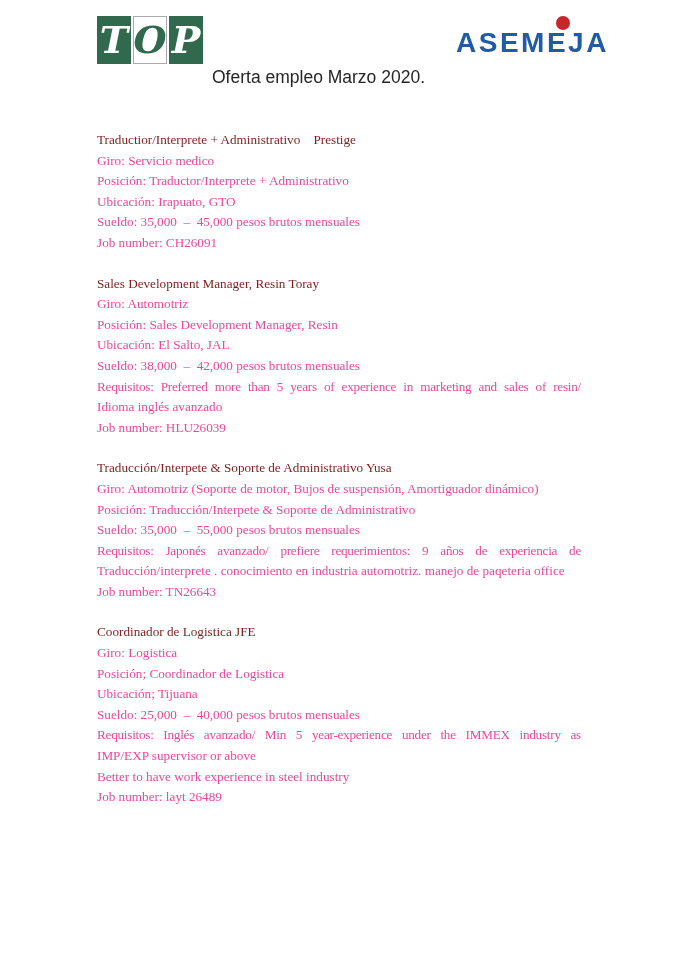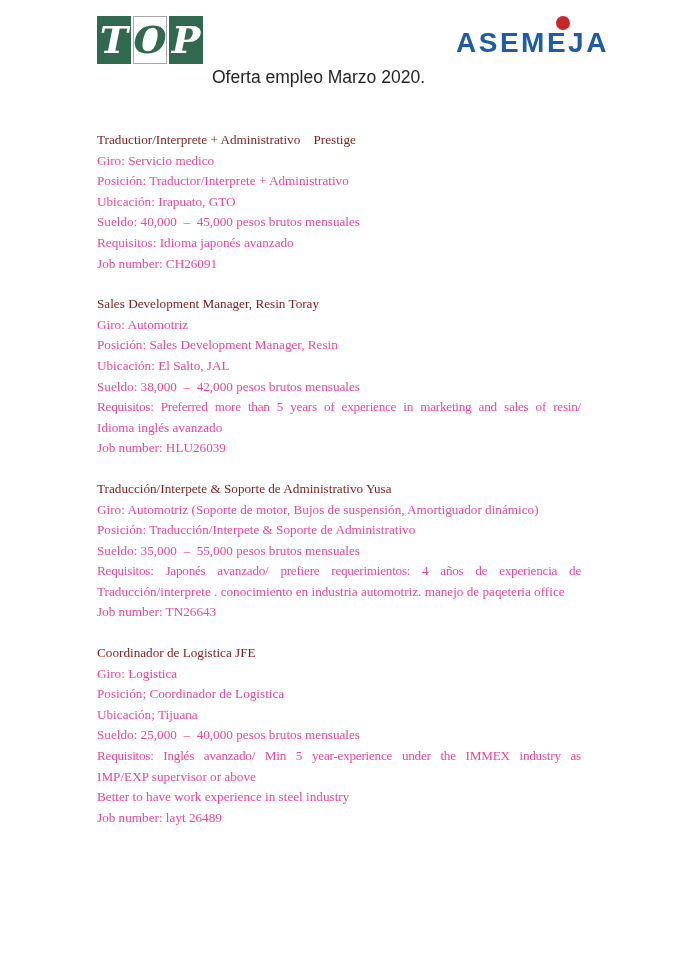--- a/index.html
+++ b/index.html
@@ -116,42 +116,41 @@
 
   <div class="doc-title">Oferta empleo Marzo 2020.</div>
 
   <div class="content">
 
     <div class="job">
       <div class="line job-title">Traductior/Interprete + Administrativo    Prestige</div>
       <div class="line">Giro: Servicio medico</div>
       <div class="line">Posición: Traductor/Interprete + Administrativo</div>
       <div class="line">Ubicación: Irapuato, GTO</div>
-      <div class="line">Sueldo: 40,000  –  45,000 pesos brutos mensuales</div>
-      <div class="line">Requisitos: Idioma japonés avanzado</div>
+      <div class="line">Sueldo: 35,000  –  45,000 pesos brutos mensuales</div>
       <div class="line">Job number: CH26091</div>
     </div>
 
     <div class="job">
       <div class="line job-title">Sales Development Manager, Resin Toray</div>
       <div class="line">Giro: Automotriz</div>
       <div class="line">Posición: Sales Development Manager, Resin</div>
       <div class="line">Ubicación: El Salto, JAL</div>
       <div class="line">Sueldo: 38,000  –  42,000 pesos brutos mensuales</div>
       <div class="line justify">Requisitos: Preferred more than 5 years of experience in marketing and sales of resin/</div>
       <div class="line">Idioma inglés avanzado</div>
       <div class="line">Job number: HLU26039</div>
     </div>
 
     <div class="job">
       <div class="line job-title">Traducción/Interpete &amp; Soporte de Administrativo Yusa</div>
       <div class="line">Giro: Automotriz (Soporte de motor, Bujos de suspensión, Amortiguador dinámico)</div>
       <div class="line">Posición: Traducción/Interpete &amp; Soporte de Administrativo</div>
       <div class="line">Sueldo: 35,000  –  55,000 pesos brutos mensuales</div>
-      <div class="line justify">Requisitos: Japonés avanzado/ prefiere requerimientos: 4 años de experiencia de</div>
+      <div class="line justify">Requisitos: Japonés avanzado/ prefiere requerimientos: 9 años de experiencia de</div>
       <div class="line">Traducción/interprete . conocimiento en industria automotriz. manejo de paqeteria office</div>
       <div class="line">Job number: TN26643</div>
     </div>
 
     <div class="job">
       <div class="line job-title">Coordinador de Logistica JFE</div>
       <div class="line">Giro: Logistica</div>
       <div class="line">Posición; Coordinador de Logistica</div>
       <div class="line">Ubicación; Tijuana</div>
       <div class="line">Sueldo: 25,000  –  40,000 pesos brutos mensuales</div>

